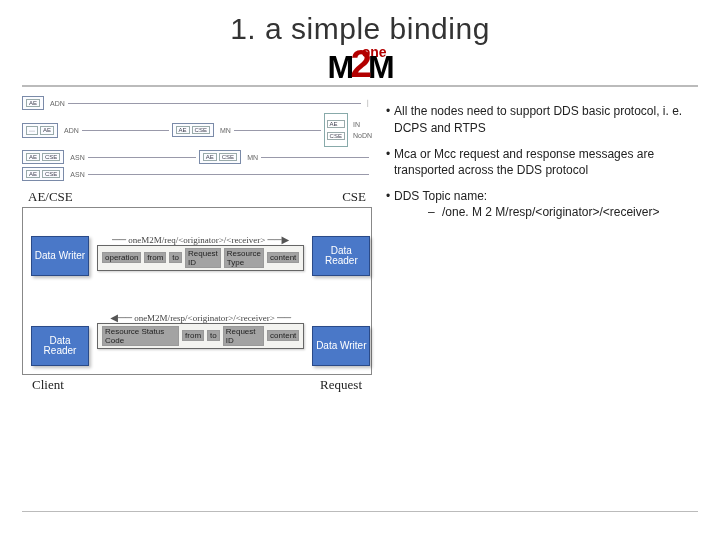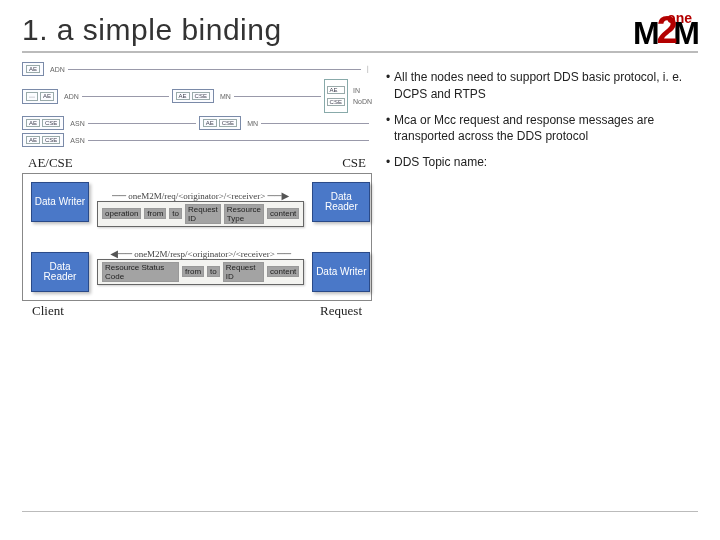--- a/index.html
+++ b/index.html
@@ -1,19 +1,19 @@
 <!DOCTYPE html>
 <html><head>
 <meta charset="utf-8">
 <style>
   * { box-sizing: border-box; margin: 0; padding: 0; }
   body { width: 720px; height: 540px; font-family: "Segoe UI", Arial, sans-serif; color: #222; position: relative; background:#fff;}
   .slide { width:100%; height:100%; padding: 12px 22px 10px 22px; }
 
-  .title-row { display:flex; align-items:center; justify-content:space-between; border-bottom:2px solid #bbb; padding-bottom:4px; margin-bottom:6px;}
+  .title-row { display:flex; align-items:center; justify-content:space-between; border-bottom:2px solid #bbb; padding-bottom:4px; margin-bottom:6px;flex-direction:column;}
   .title-row h1 { font-size: 30px; font-weight:400; color:#333; letter-spacing:.5px;}
   .logo { text-align:right; line-height:.9; }
   .logo .one { color:#b30000; font-size:14px; font-weight:700; display:block; margin-bottom:-6px; margin-right:6px;}
   .logo .m2m { font-size:32px; font-weight:900; color:#000; position:relative; letter-spacing:-2px;}
   .logo .m2m .two { color:#b30000; display:inline-block; transform:translateY(-3px) scale(1.2); }
 
   .content { display:flex; gap:10px; }
   .left-col { width:350px; }
   .right-col { flex:1; font-size:12px; line-height:1.35; padding-top:6px;}
 
@@ -32,21 +32,21 @@
   .lbl { font-size:7px; color:#666; margin-left:2px;}
   .hline { height:1px; background:#99a; flex:1; margin:0 3px;}
   .vstub { width:8px; text-align:center; font-size:6px; color:#888;}
   .tall { border:1px solid #8aa; padding:6px 2px; display:flex; flex-direction:column; gap:4px; font-size:6px;}
 
   
   .cs { margin-top:6px; font-family: Georgia, 'Times New Roman', serif; }
   .cs .hdr { display:flex; justify-content:space-between; font-size:13px; padding:0 6px 2px 6px;}
   .cs .frame { border:1px solid #888; padding:8px; display:flex; align-items:stretch; gap:8px; position:relative;}
   .stack { display:flex; flex-direction:column; gap:30px; }
-  .dblock { width:58px; height:40px; background:#4a78c8; color:#fff; border:1px solid #2a4a88; display:flex; align-items:center; justify-content:center; text-align:center; font-size:10px; line-height:1.05; font-family:"Segoe UI",Arial,sans-serif; box-shadow:2px 2px 3px rgba(0,0,0,.25);}
+  .dblock { width:58px; height:40px; background:#4a78c8; color:#fff; border:1px solid #2a4a88; display:flex; align-items:center; justify-content:center; text-align:center; font-size:10px; line-height:1.05; font-family:"Segoe UI",Arial,sans-serif; box-shadow:2px 2px 3px rgba(0,0,0,.25);margin-top:20px;}
   .mid { flex:1; display:flex; flex-direction:column; justify-content:space-around; gap:6px;}
   .pathbox { border:1px solid #666; background:#f3f3f0; font-size:9px; padding:2px 4px; display:flex; gap:3px; align-items:center; box-shadow:1px 1px 2px rgba(0,0,0,.2);}
   .pathlbl { font-size:9px; text-align:center; color:#444;}
   .cell { border:1px solid #999; padding:0 2px; font-size:8px; background:#a3a3a3; font-family:"Segoe UI",Arial,sans-serif;}
   .roles { display:flex; justify-content:space-between; font-size:13px; padding:0 10px; margin-top:2px;gap:48px;}
   .arrow { font-size:10px; color:#555; margin:0 2px;}
 
   .footer-rule { position:absolute; left:22px; right:22px; bottom:28px; height:1px; background:#bbb;}
 </style>
 </head>
@@ -173,19 +173,20 @@
           <span class="txt">All the nodes need to support DDS basic protocol, i. e. DCPS and RTPS</span>
         </div>
       <div class="bul">
           <span class="dot">•</span>
           <span class="txt">Mca or Mcc request and response messages are transported across the DDS protocol</span>
         </div>
       <div class="bul">
           <span class="dot">•</span>
         <span class="txt">
           <span>DDS Topic name:</span>
+          <div class="sub"><span class="dash">–</span><span>/one. M 2 M/resp/&lt;originator&gt;/&lt;receiver&gt;</span></div>
         </span>
       </div>
     </div>
   </div>
 
   <div class="footer-rule"></div>
 </div>
 
 </body></html>

